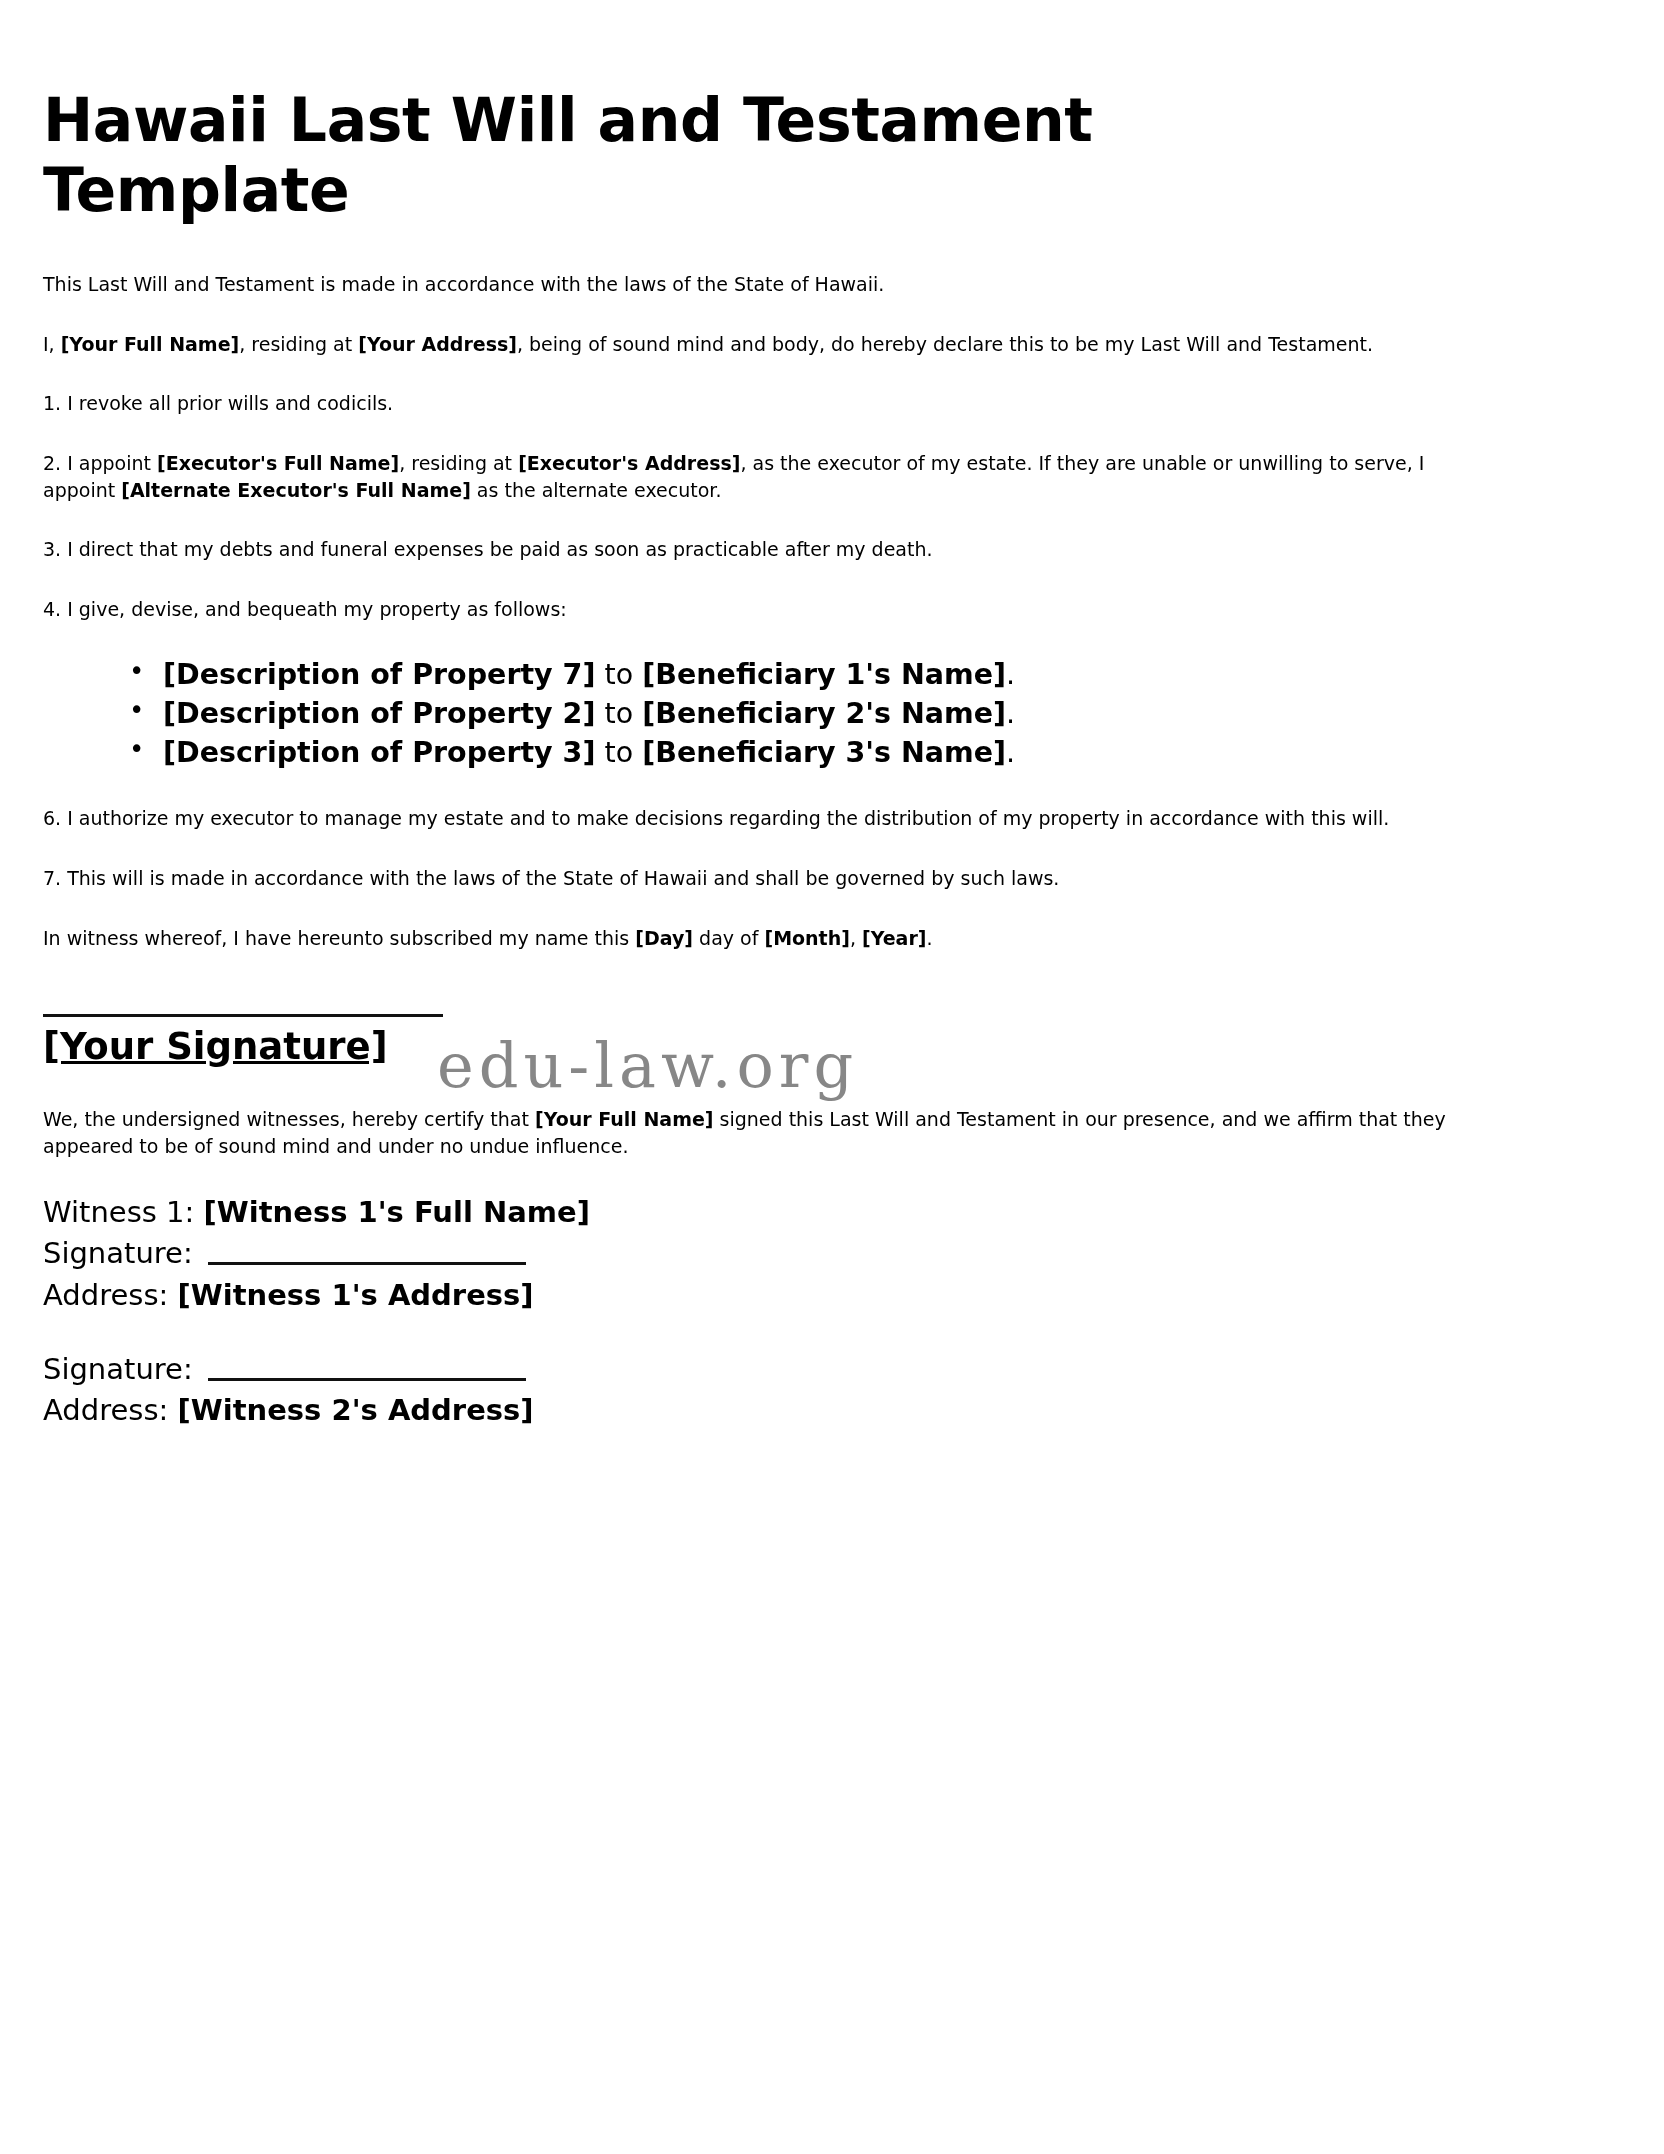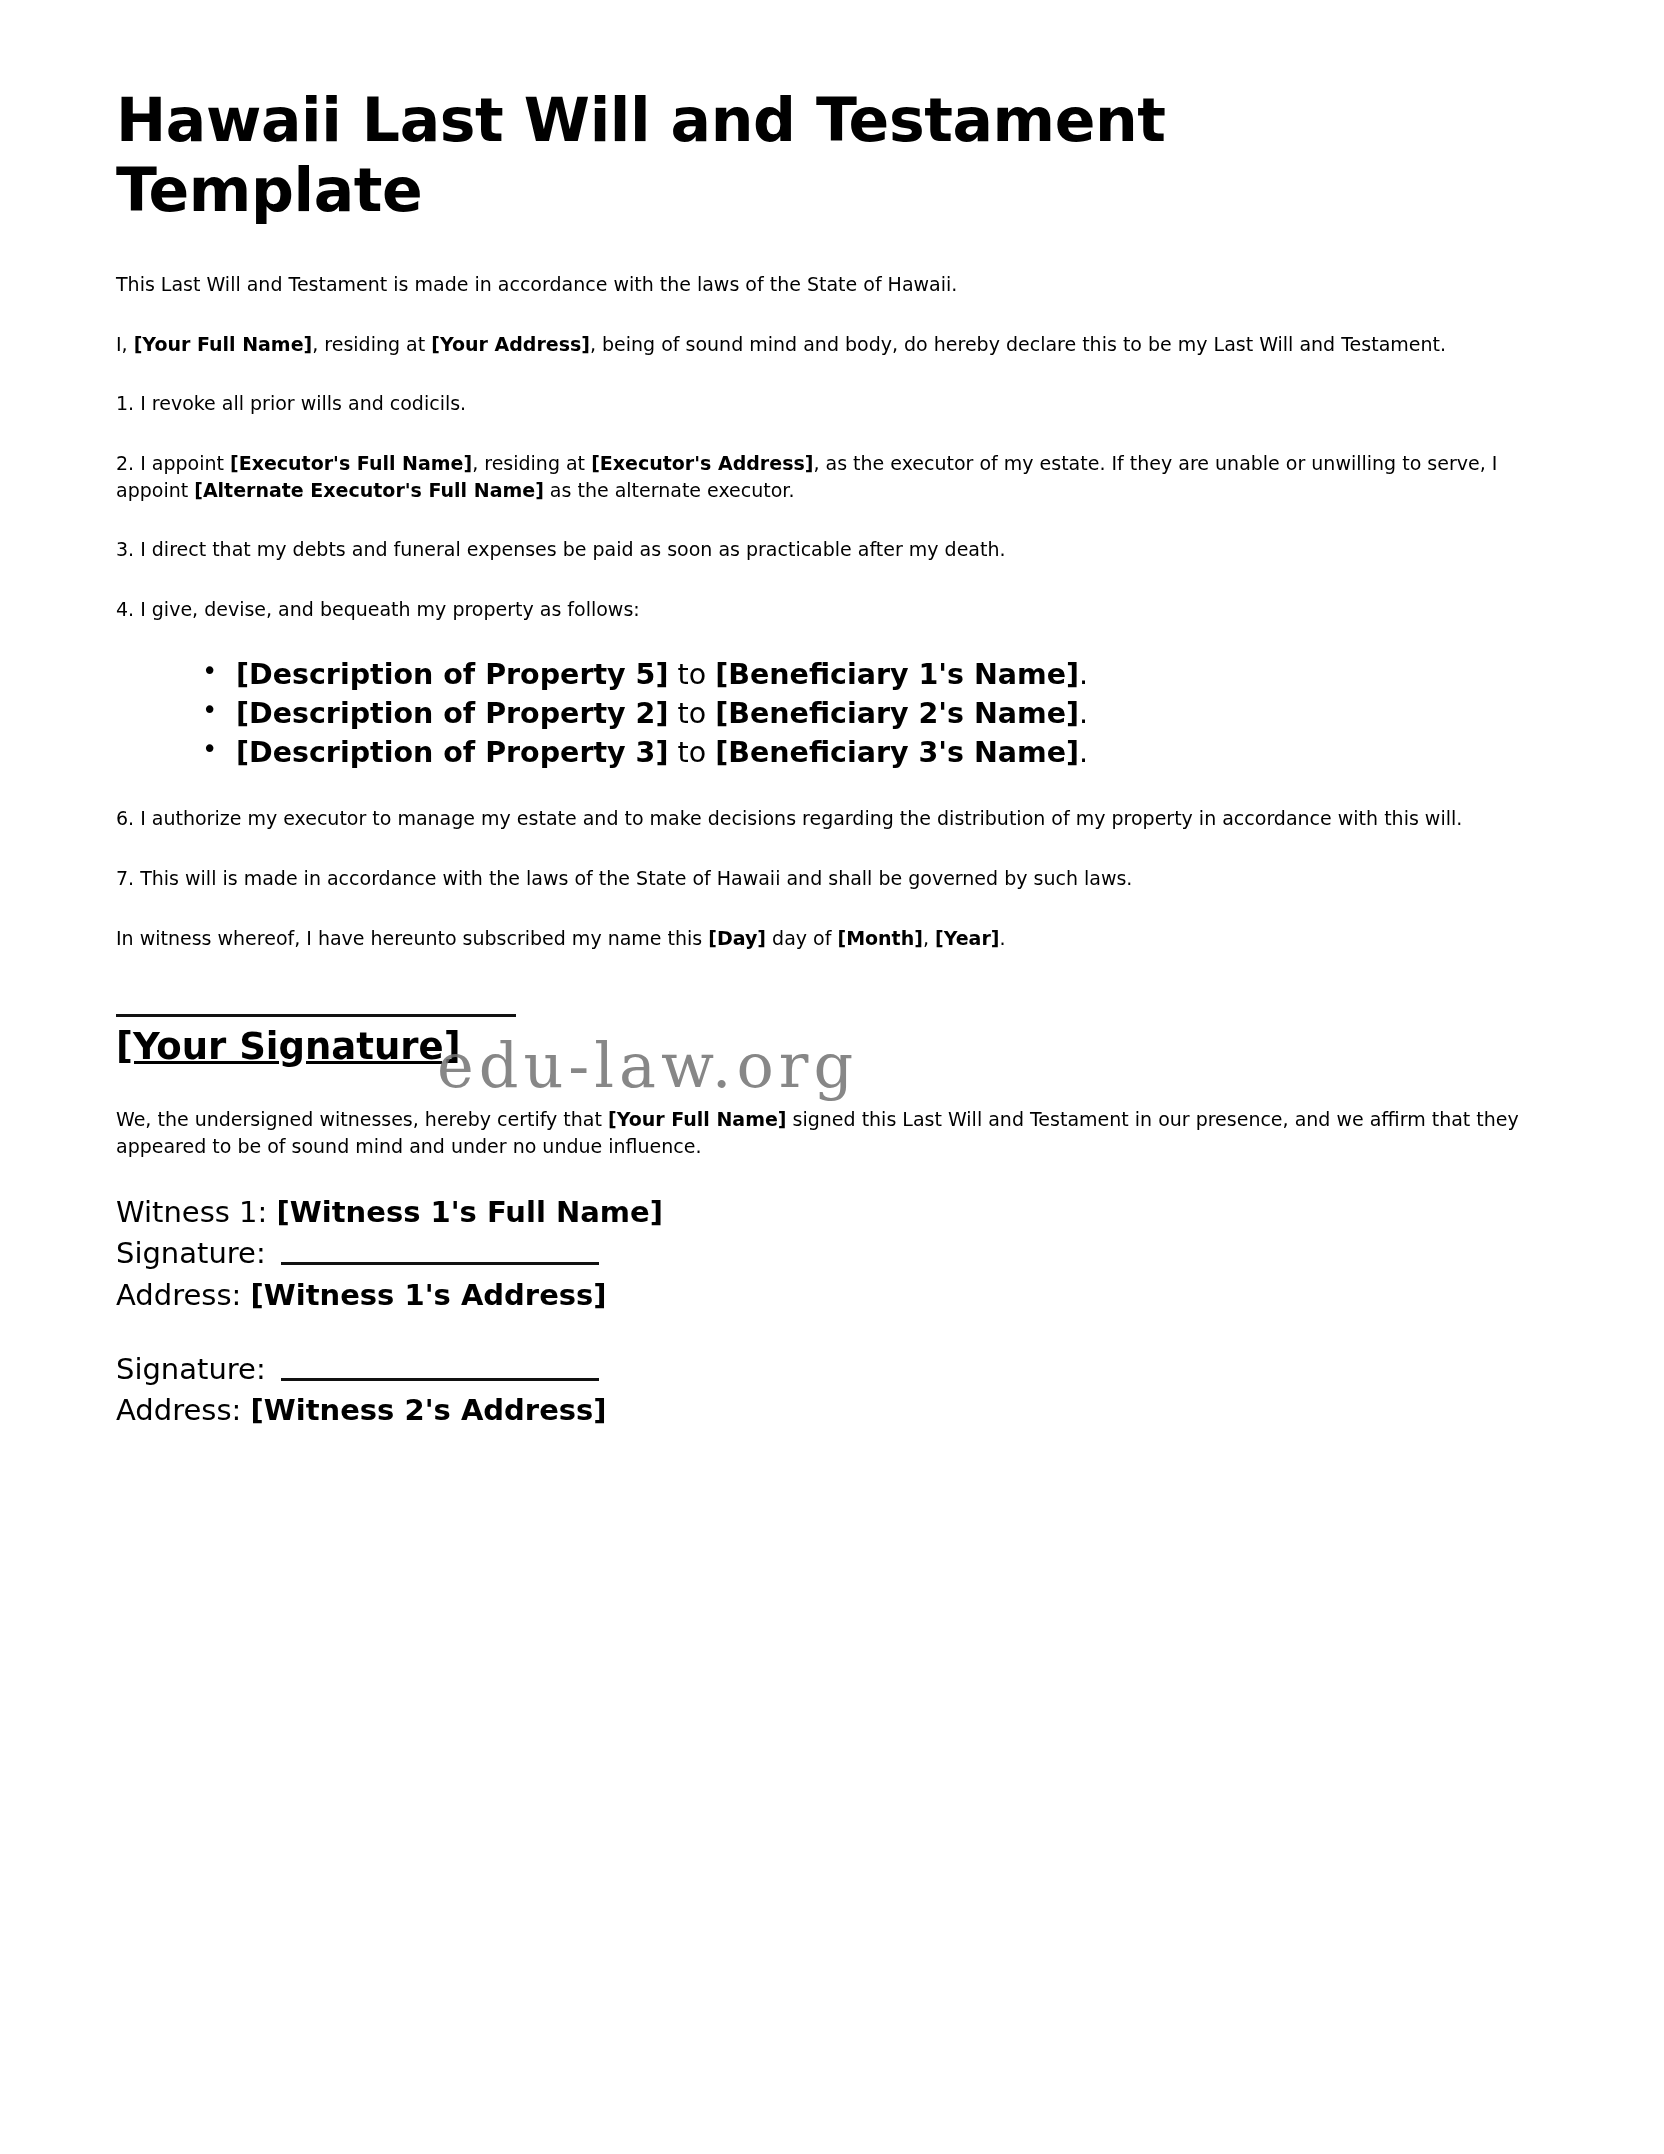--- a/index.html
+++ b/index.html
@@ -16,21 +16,21 @@
     font-family: "DejaVu Sans", sans-serif;
     color: #000000;
   }
 
   .page {
     position: relative;
     width: 1664px;
     height: 1648px;
     background: #ffffff;
     box-sizing: border-box;
-    padding: 86px 66px 0 116px;
+    padding: 86px 66px 0 43px;
   }
 
   .doc-title {
     font-size: 60px;
     font-weight: bold;
     line-height: 1.16;
     letter-spacing: -0.4px;
     margin: 0 0 46px 0;
     max-width: 1180px;
   }
@@ -138,21 +138,21 @@
   <p class="para">
     <span>3. I direct that my debts and funeral expenses be paid as soon as practicable after my death.</span>
   </p>
 
   <p class="para">
     <span>4. I give, devise, and bequeath my property as follows:</span>
   </p>
 
   <ul class="prop-list">
     <li>
-      <b>[Description of Property 5]</b><span> to </span><b>[Beneficiary 1's Name]</b><span>.</span>
+      <b>[Description of Property 7]</b><span> to </span><b>[Beneficiary 1's Name]</b><span>.</span>
     </li>
     <li>
       <b>[Description of Property 2]</b><span> to </span><b>[Beneficiary 2's Name]</b><span>.</span>
     </li>
     <li>
       <b>[Description of Property 3]</b><span> to </span><b>[Beneficiary 3's Name]</b><span>.</span>
     </li>
   </ul>
 
 

